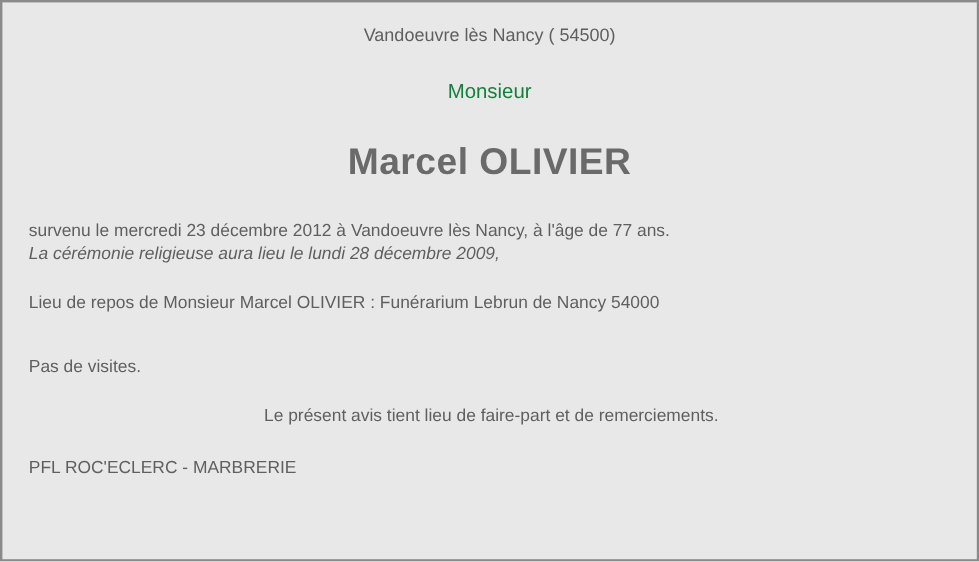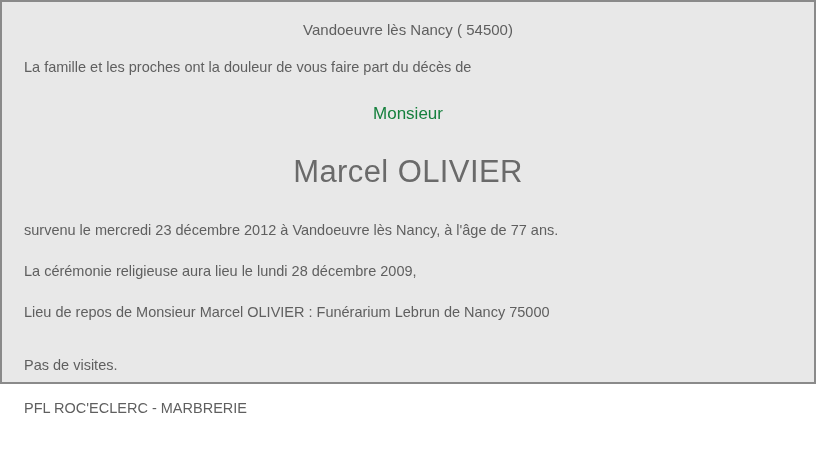--- a/index.html
+++ b/index.html
@@ -8,21 +8,21 @@
   }
   body {
     width: 816px;
     height: 468px;
     background: #ffffff;
     font-family: "Liberation Sans", sans-serif;
   }
   .notice-card {
     box-sizing: border-box;
     width: 816px;
-    height: 384px;
+    height: 468px;
     background: #e8e8e8;
     border: 2px solid #8a8a8a;
     padding: 18px 22px 10px 22px;
     color: #5f5f5f;
     position: relative;
   }
   .center {
     text-align: center;
   }
   .line-city {
@@ -39,34 +39,34 @@
   .title-monsieur {
     font-size: 17px;
     line-height: 22px;
     margin-top: 26px;
     color: #15803d;
   }
   .deceased-name {
     font-size: 31px;
     line-height: 38px;
     margin-top: 28px;
-    font-weight: normal;
+    font-weight: bold;
     letter-spacing: 0.4px;
     color: #6a6a6a;
   }
   .para {
     font-size: 14.5px;
     line-height: 19px;
     color: #5f5f5f;
   }
   .p-death {
     margin-top: 30px;
   }
   .p-ceremony {
-    margin-top: 22px;
+    font-style: italic;
   }
   .p-repose {
     margin-top: 22px;
   }
   .p-visits {
     margin-top: 34px;
   }
   .p-avis {
     margin-top: 22px;
     padding-left: 196px;
@@ -75,32 +75,32 @@
     margin-top: 24px;
   }
 </style>
 </head>
 <body>
 
 <div class="notice-card">
 
   <div class="center line-city">Vandoeuvre lès Nancy ( 54500)</div>
 
-  <div class="intro">La famille et les proches ont la douleur de vous faire part du décès de</div>
 
   <div class="center title-monsieur">Monsieur</div>
 
   <div class="center deceased-name">Marcel OLIVIER</div>
 
   <div class="para p-death">survenu le mercredi 23 décembre 2012 à Vandoeuvre lès Nancy, à l'âge de 77 ans.</div>
 
   <div class="para p-ceremony">
     <div>La cérémonie religieuse aura lieu le lundi 28 décembre 2009,</div>
   </div>
 
-  <div class="para p-repose">Lieu de repos de Monsieur Marcel OLIVIER : Funérarium Lebrun de Nancy 75000</div>
+  <div class="para p-repose">Lieu de repos de Monsieur Marcel OLIVIER : Funérarium Lebrun de Nancy 54000</div>
 
   <div class="para p-visits">Pas de visites.</div>
 
+  <div class="para p-avis">Le présent avis tient lieu de faire-part et de remerciements.</div>
 
   <div class="para p-pfl">PFL ROC'ECLERC - MARBRERIE</div>
 
 </div>
 
 </body></html>

